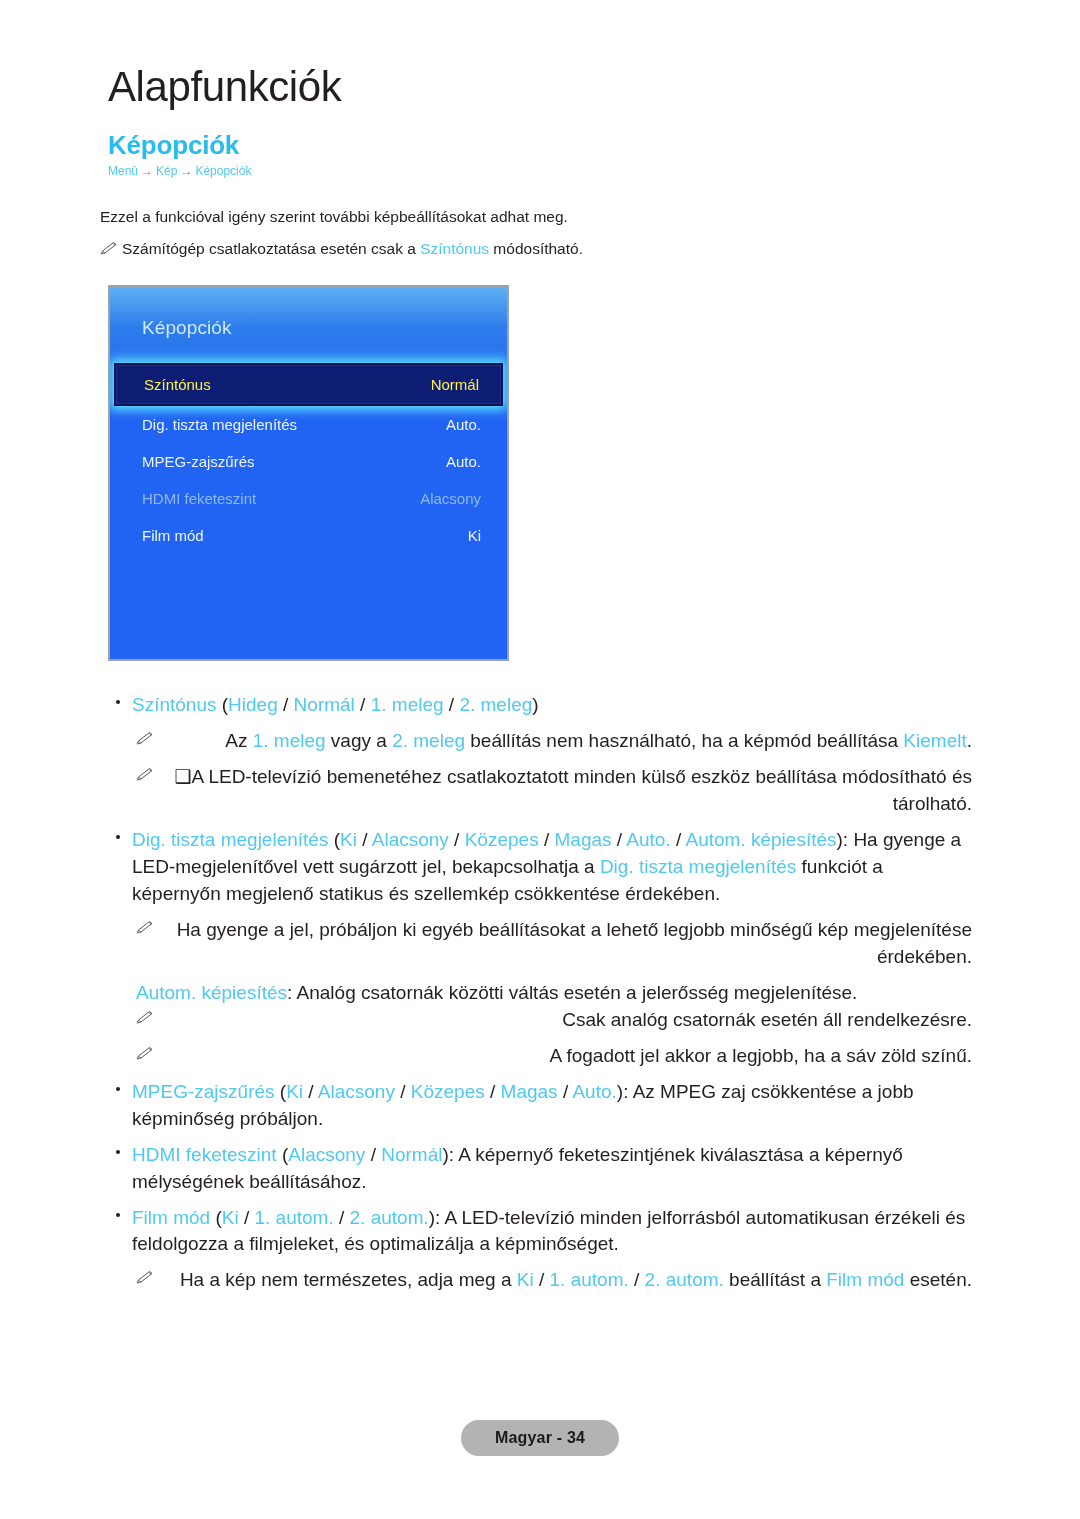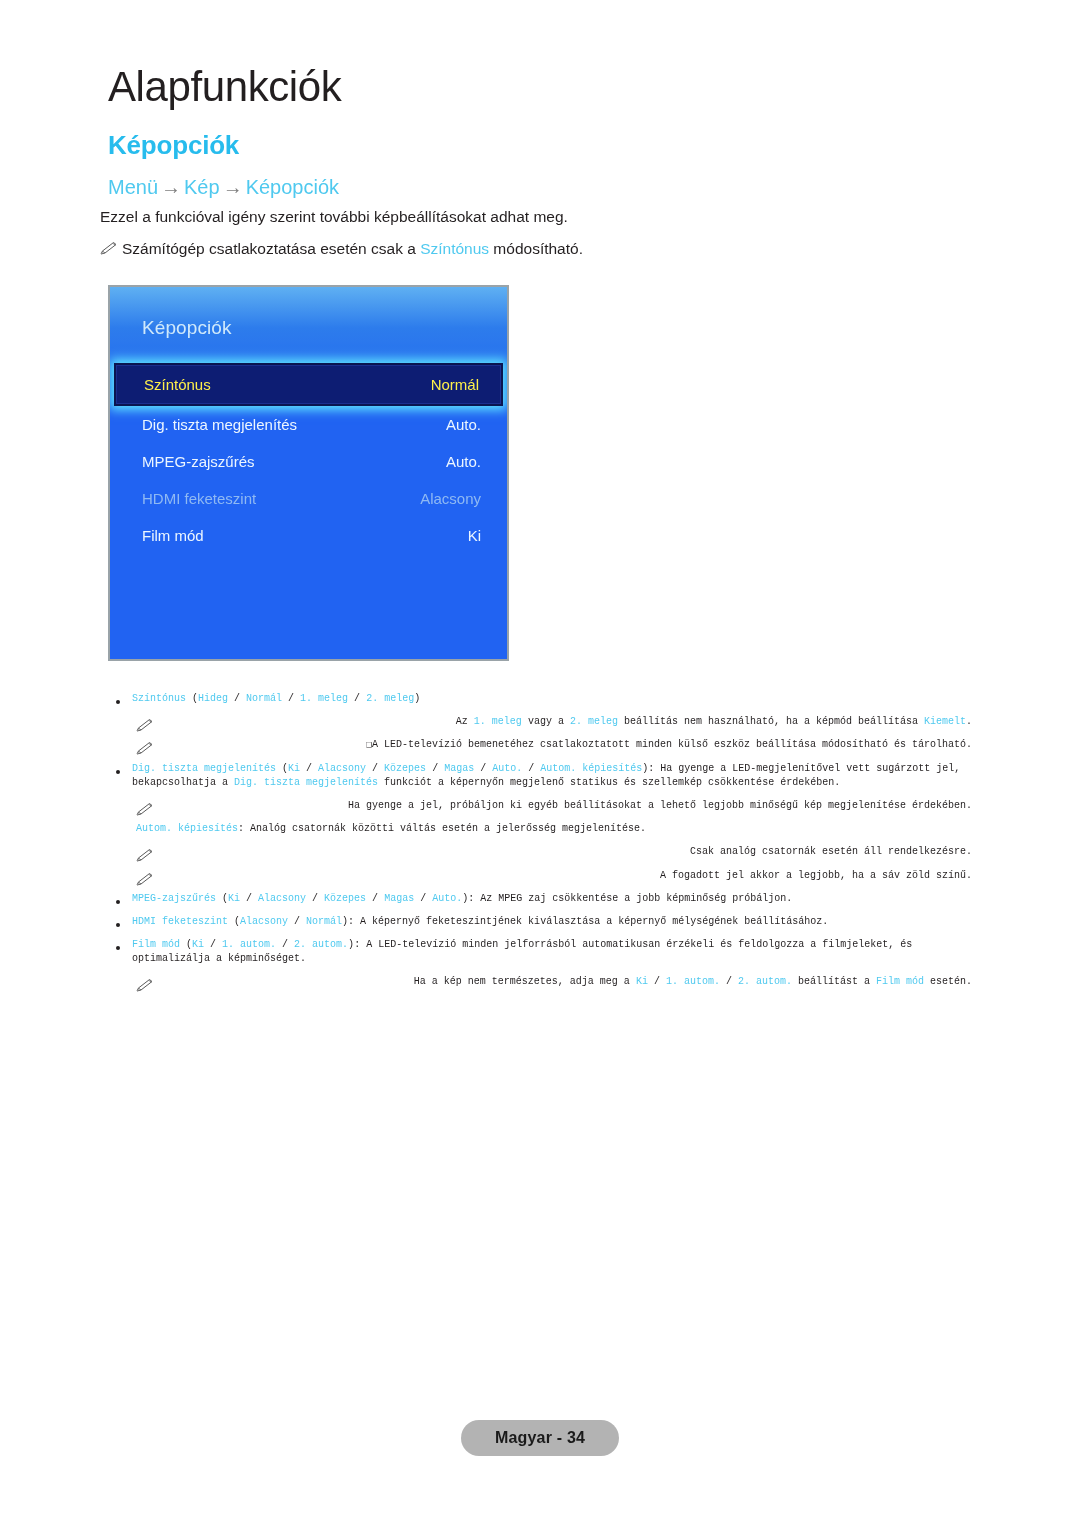--- a/index.html
+++ b/index.html
@@ -43,22 +43,22 @@
     font-size: 26px;
     font-weight: bold;
     color: #27bced;
     letter-spacing: -0.2px;
   }
 
   
   .breadcrumb {
     position: absolute;
     left: 108px;
-    top: 176px;
-    font-size: 20px;
+    top: 164px;
+    font-size: 12px;
     color: #4fc9ef;
     white-space: nowrap;
   }
   .breadcrumb .arrow {
     color: #7d7d7d;
     padding: 0 3px;
   }
 
   
   .intro-line {
@@ -139,24 +139,23 @@
     z-index: 2;
   }
   .osd-row.selected .val { color: #fff04a; }
 
   
   .content {
     position: absolute;
     left: 108px;
     top: 692px;
     width: 864px;
-    font-size: 10px;
+    font-size: 19px;
     line-height: 1.42;
     color: #231f20;
-    font-family: Liberation Mono, monospace;
   }
 
   .bullet-item {
     position: relative;
     padding-left: 24px;
     margin-bottom: 9px;
   }
   .bullet-item::before {
     content: "";
     position: absolute;
@@ -176,21 +175,20 @@
   }
   .note-item .note-icon {
     position: absolute;
     left: 28px;
     top: 4px;
     margin: 0;
   }
   .plain-item {
     position: relative;
     padding-left: 28px;
-    margin-bottom: 9px;
   }
 
   
   .footer {
     position: absolute;
     left: 0;
     right: 0;
     top: 1420px;
     display: flex;
     justify-content: center;

